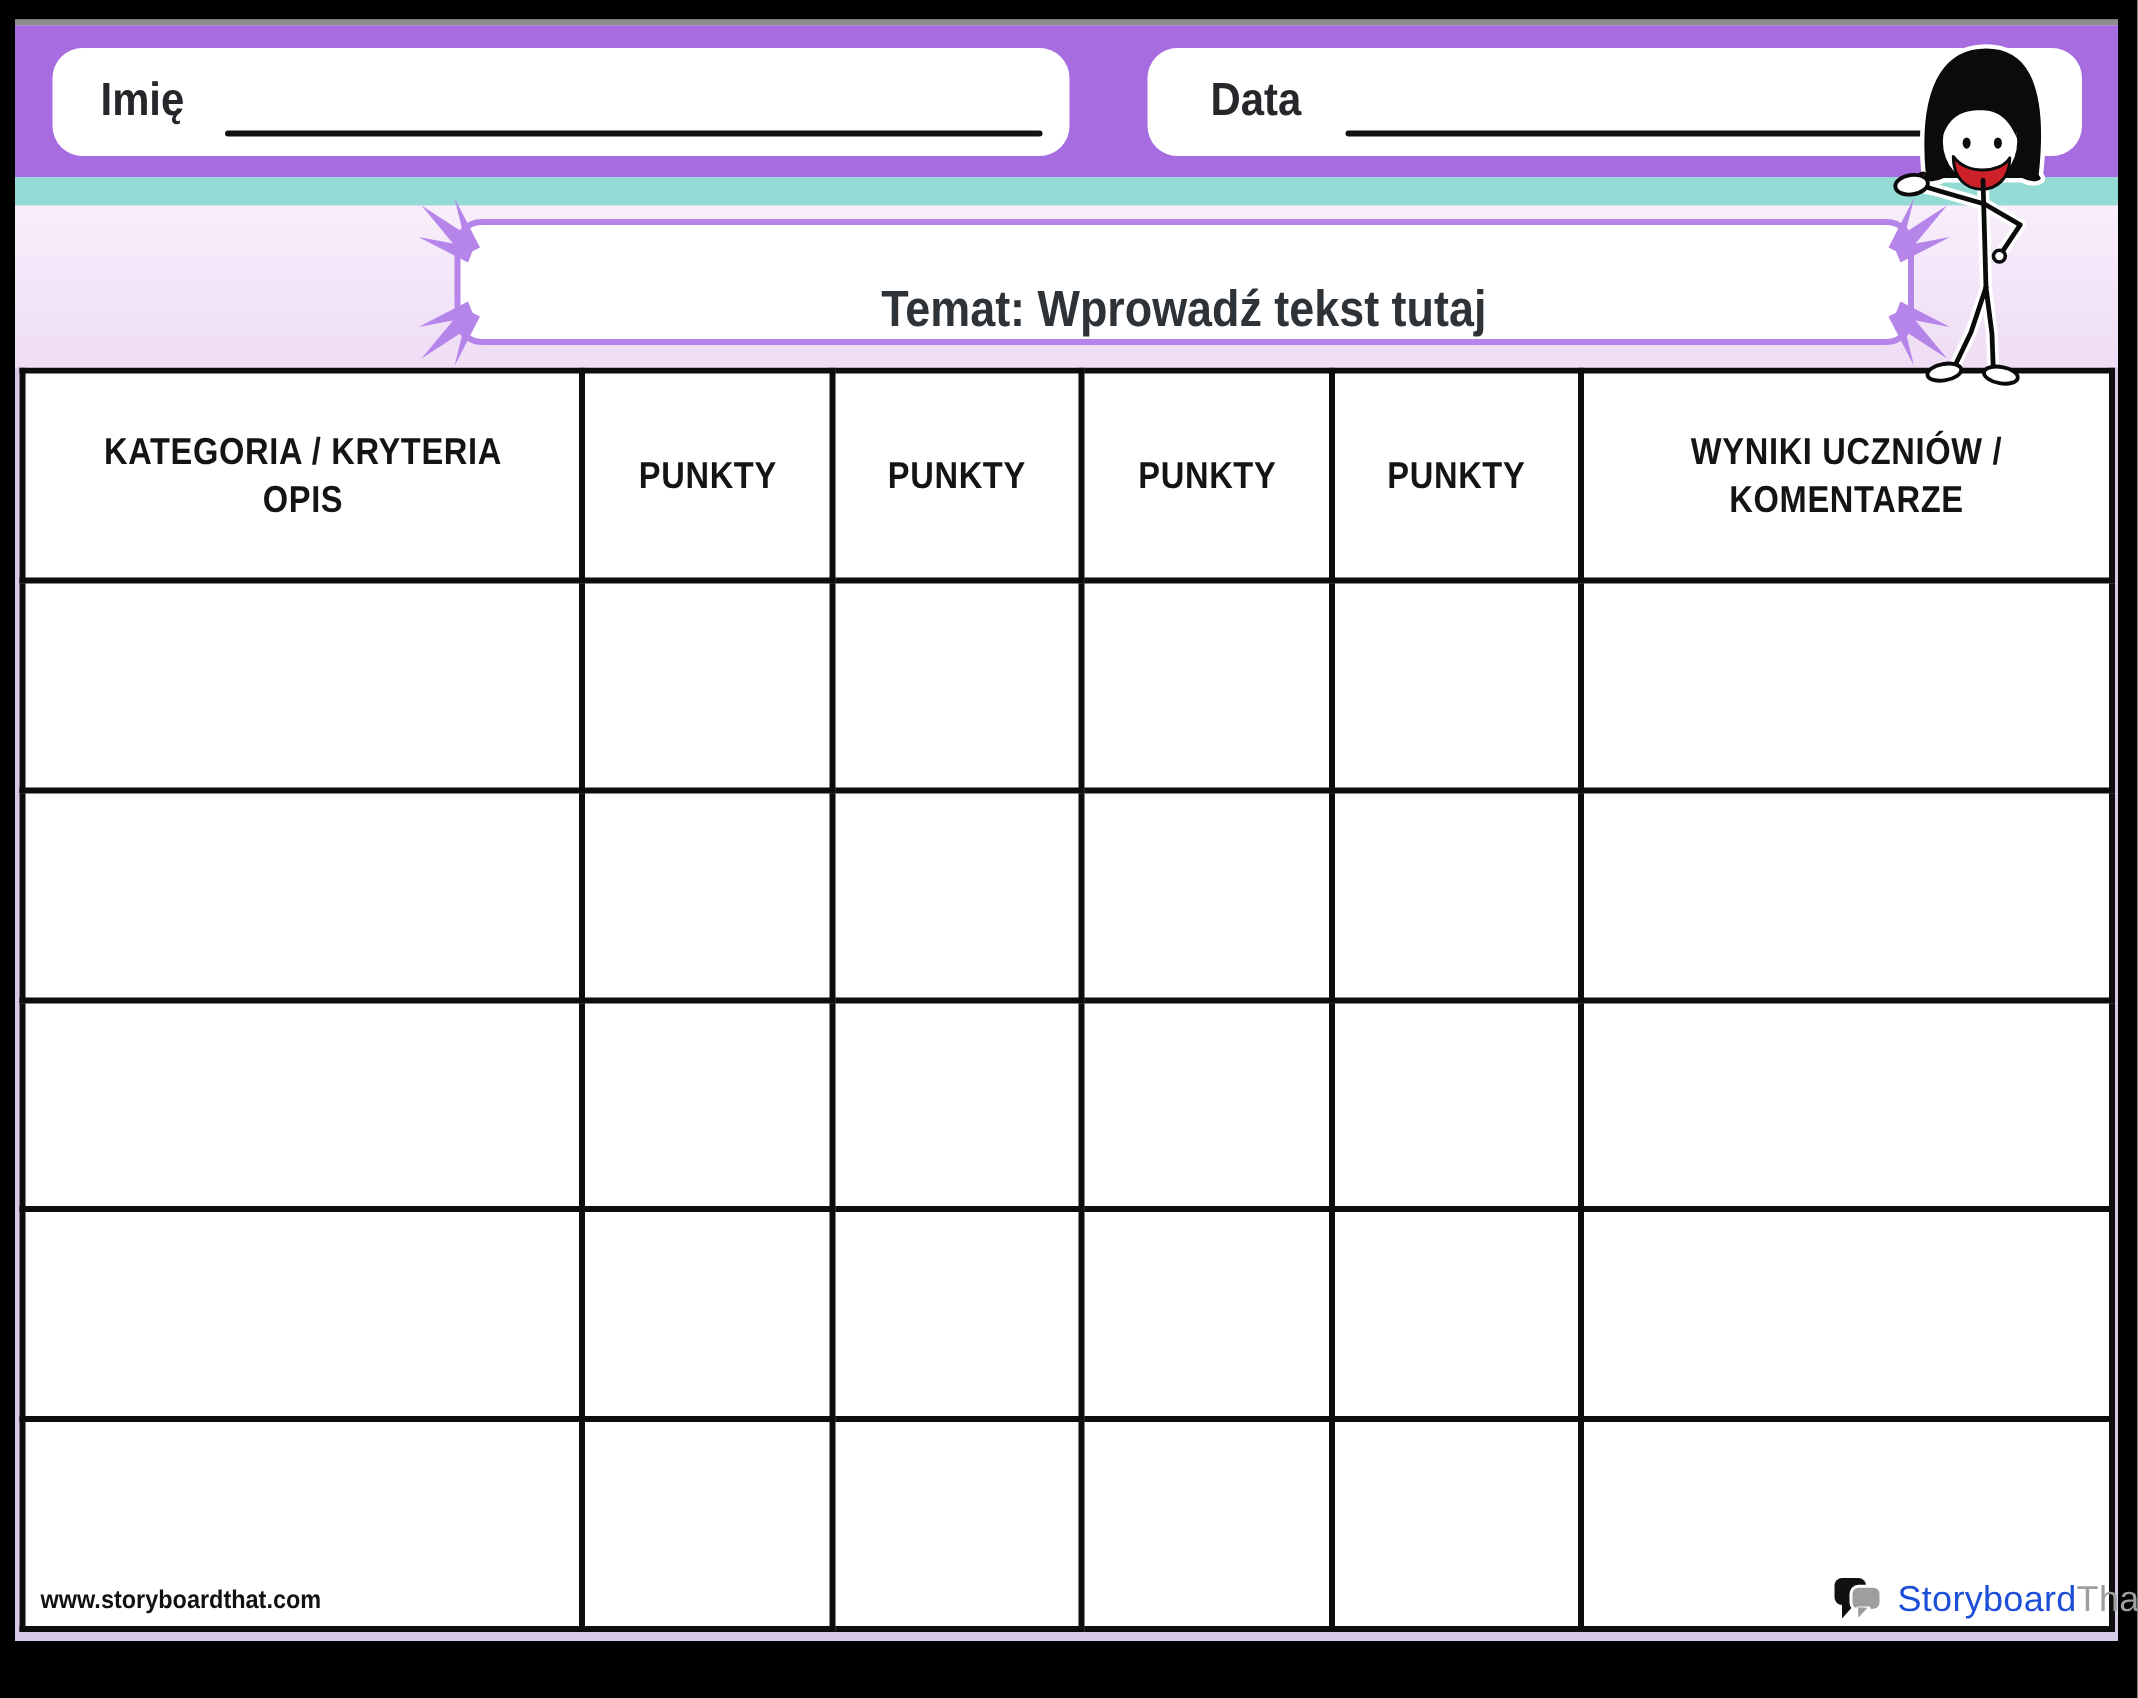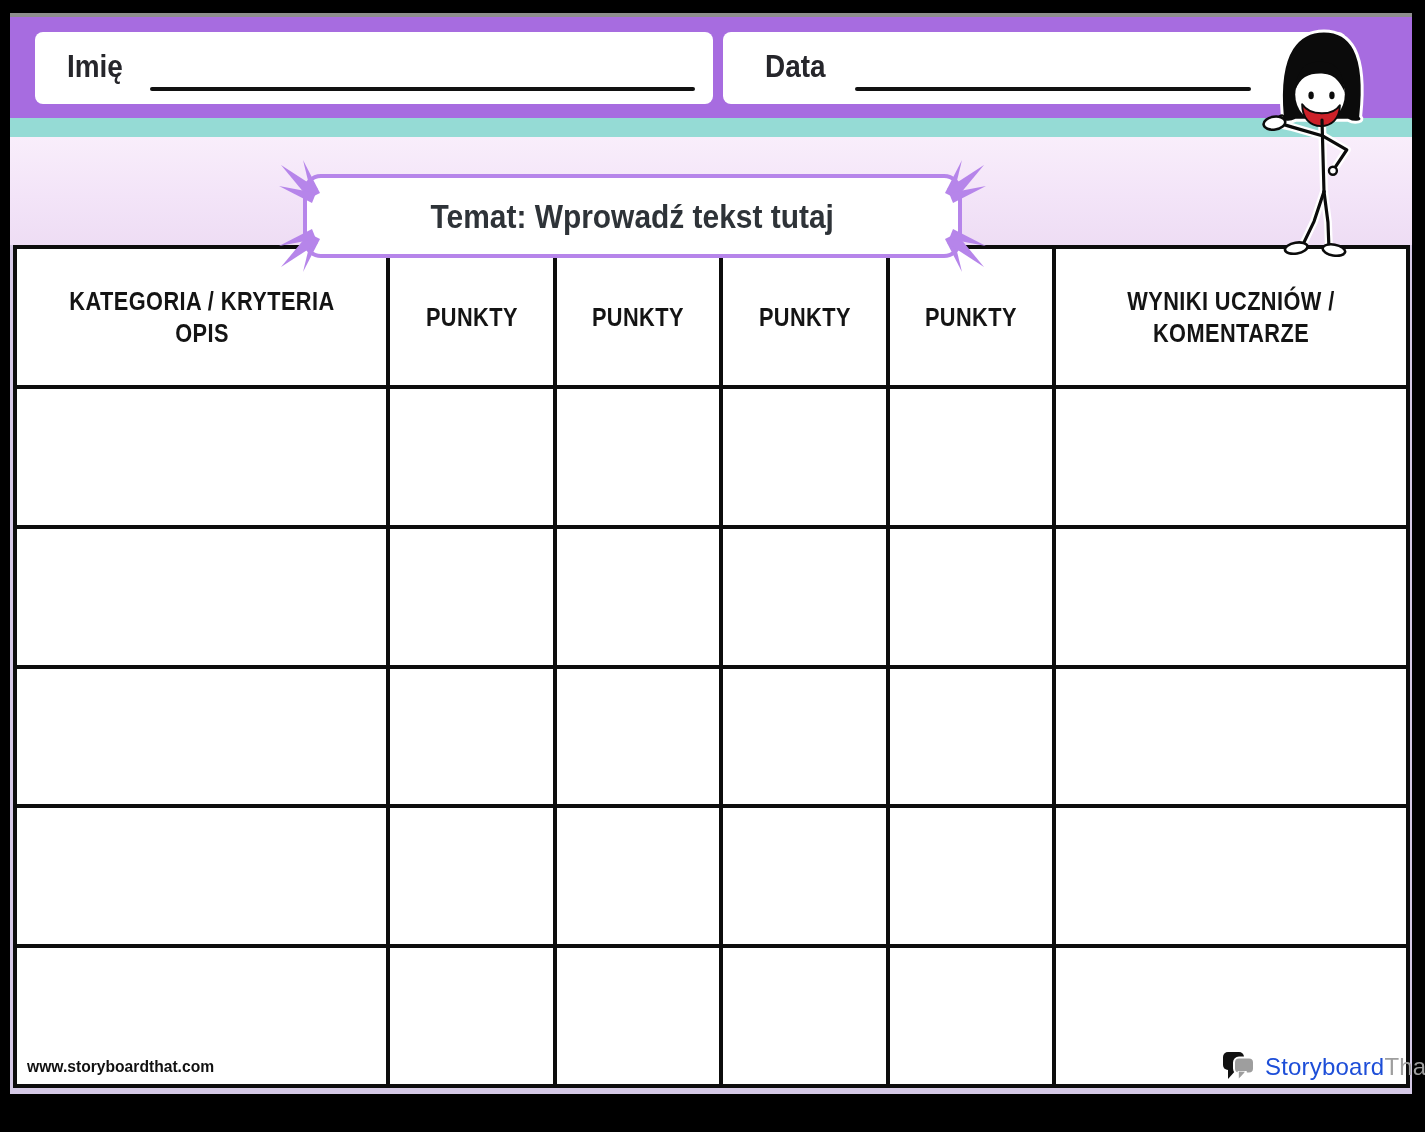--- a/index.html
+++ b/index.html
@@ -23,24 +23,24 @@
   .topbar {
     position: relative;
     height: 101px;
     background: #a76ce0;
   }
   .field-box {
     position: absolute;
     top: 15px;
     height: 72px;
     background: #fff;
-    border-radius: 8px;
+    border-radius: 20px;
   }
   .field-box.name { left: 25px; width: 678px; }
-  .field-box.date { left: 713px; width: 623px; }
+  .field-box.date { left: 755px; width: 623px; }
   .field-label {
     position: absolute;
     top: 50%; transform: translateY(-54%) scaleX(0.9);
     transform-origin: left center;
     display: inline-block;
     font-size: 31px;
     font-weight: bold;
     color: #26262b;
     letter-spacing: 0px;
     white-space: nowrap;
@@ -62,25 +62,25 @@
 
   
   .pink-band {
     position: relative;
     height: 108px;
     background: linear-gradient(180deg, #f9eefb 0%, #f3e4f8 55%, #eeddf4 100%);
   }
   .title-box {
     position: absolute;
     left: 293px; top: 9px;
-    width: 659px; height: 84px;
+    width: 973px; height: 84px;
     background: #fff;
     border: 4px solid #b685ea;
     border-radius: 18px;
-    display: flex; align-items: center; justify-content: center; margin-top: 28px;
+    display: flex; align-items: flex-end; justify-content: center;
   }
   .title-text {
     display: inline-block;
     transform: scaleX(0.88);
     font-size: 34px;
     font-weight: bold;
     color: #2e3338;
     white-space: nowrap;
   }
   .burst { position: absolute; width: 44px; height: 44px; }

